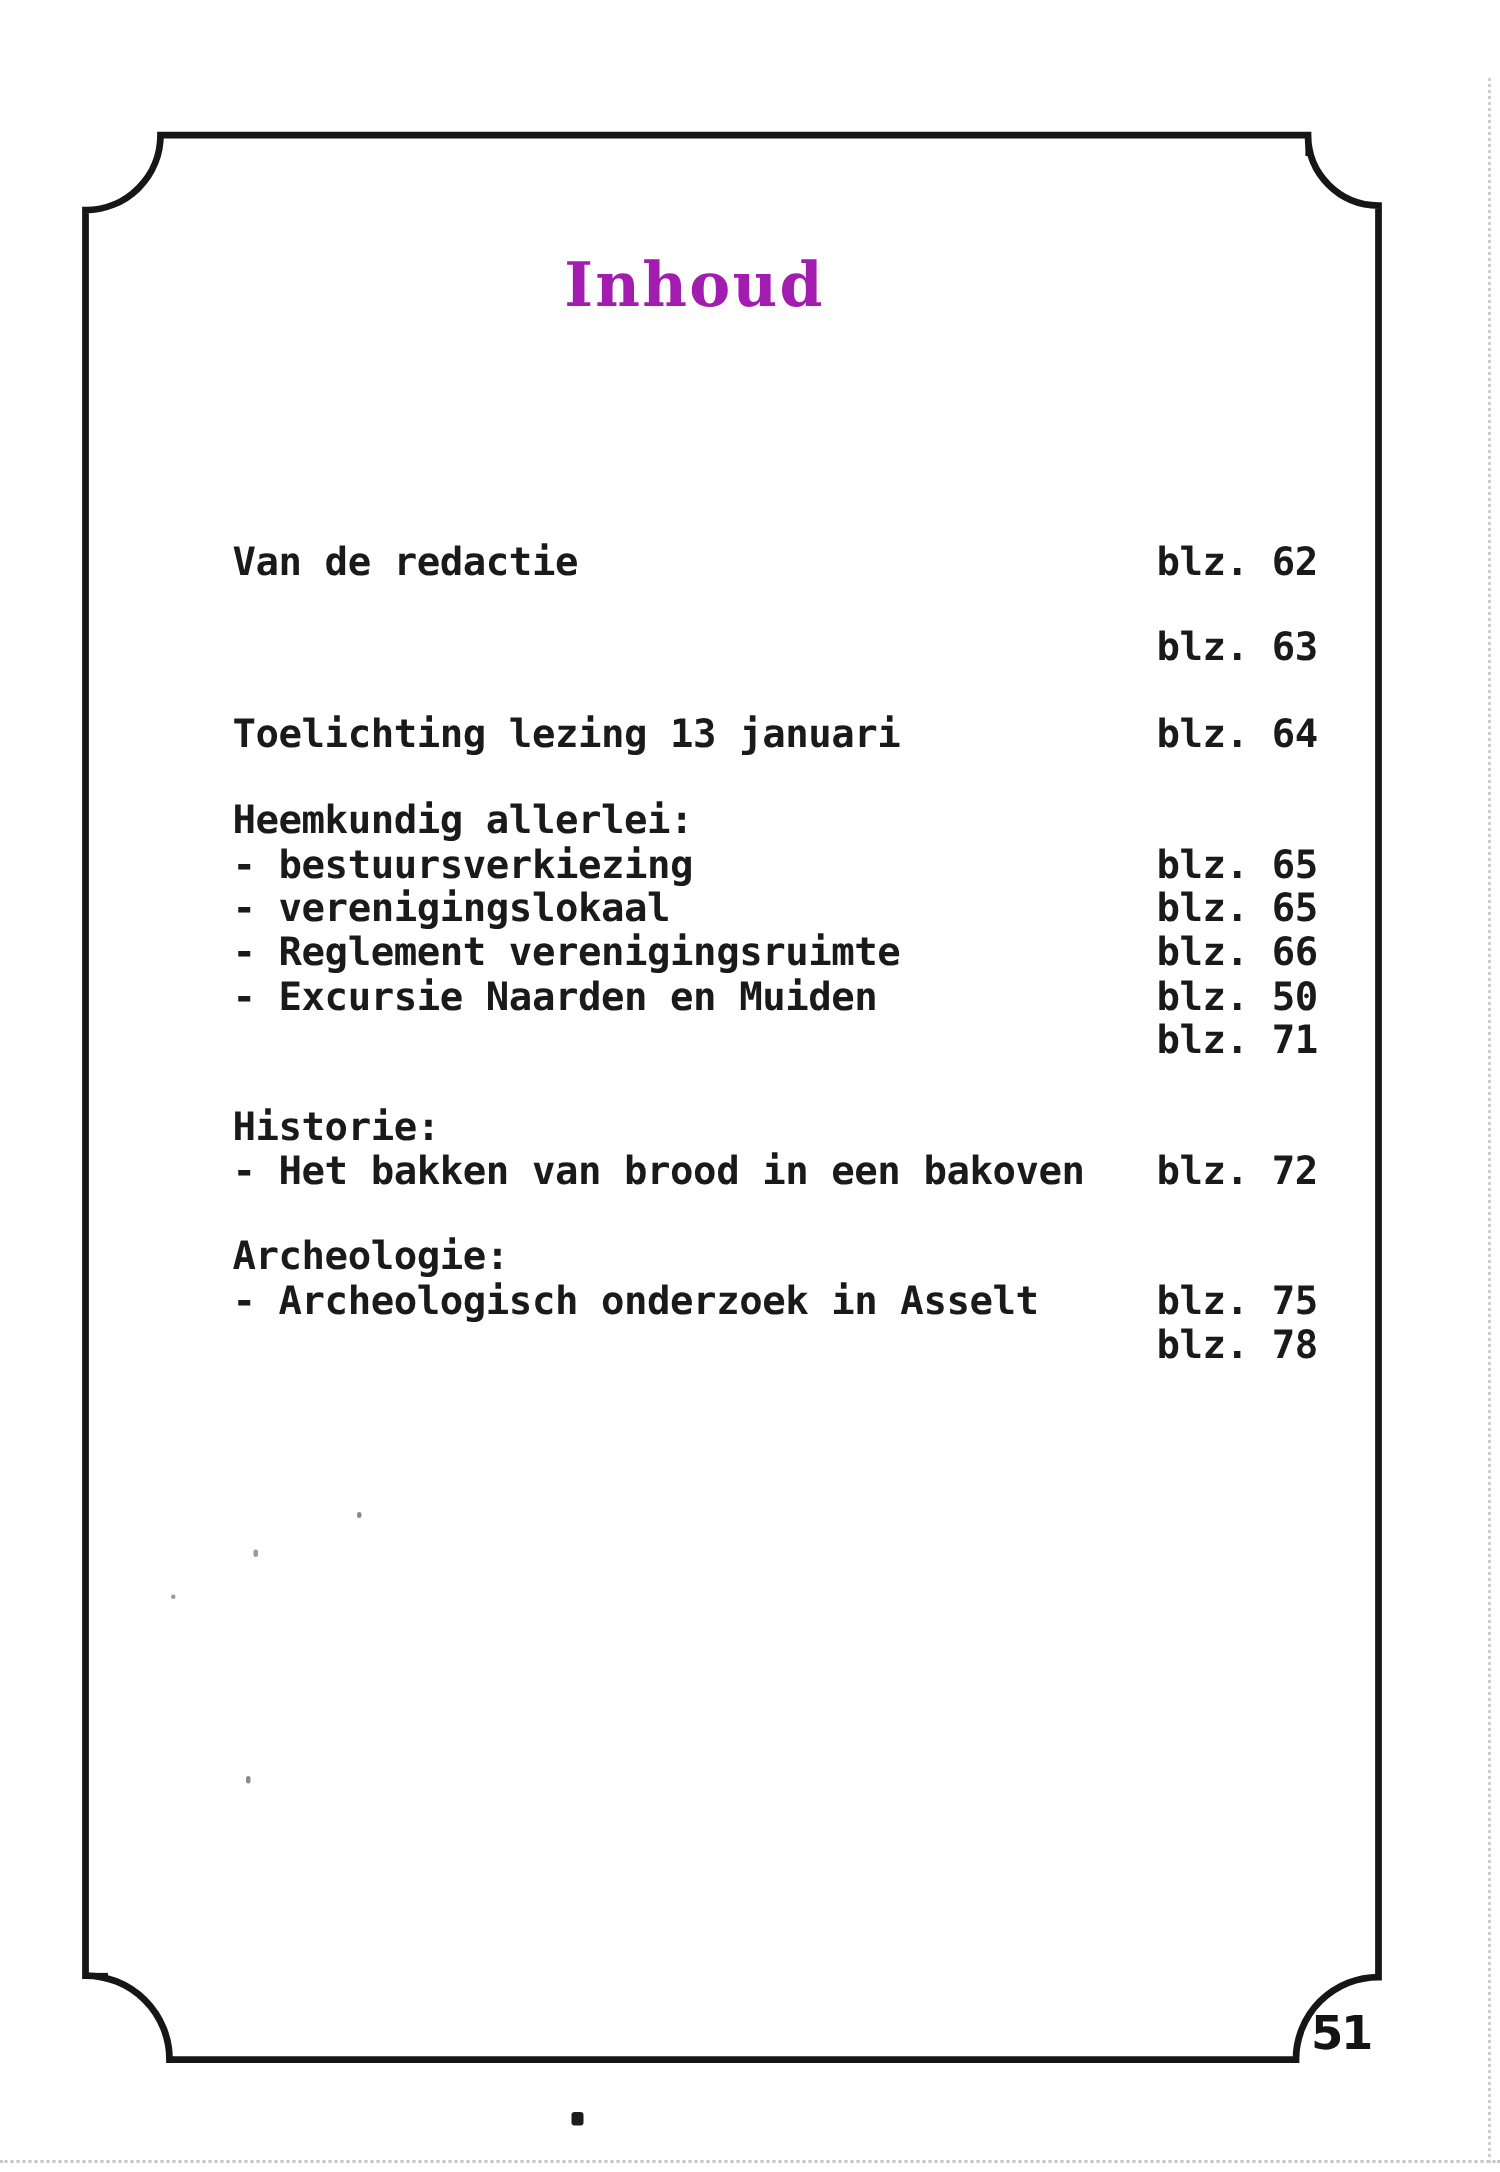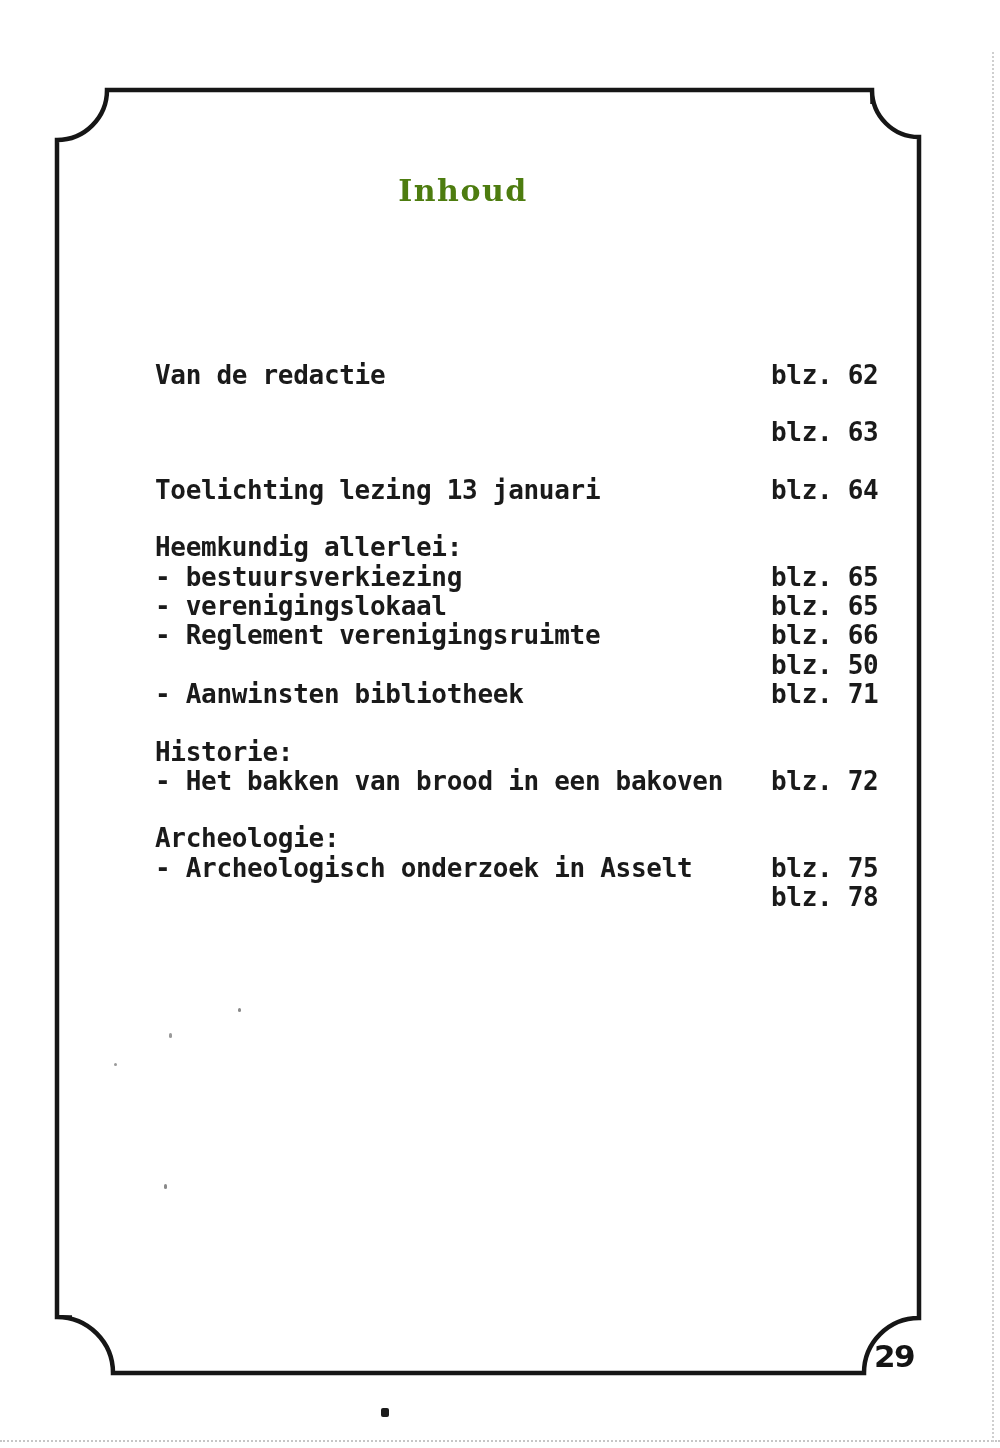--- a/index.html
+++ b/index.html
@@ -13,24 +13,24 @@
   .page { position: absolute; inset: 0; }
 
   .frame-svg { position: absolute; left: 0; top: 0; }
 
   .page-title {
     position: absolute;
     top: 170px; left: 155px; width: 616px;
     text-align: center;
     font-family: "DejaVu Serif", serif;
     font-weight: bold;
-    font-size: 30px;
+    font-size: 41px;
     line-height: 41px;
     letter-spacing: 1.5px;
-    color: #4d7c0f;
+    color: #a21caf;
   }
 
   .toc {
     position: absolute;
     left: 155px; top: 333px; width: 740px;
     color: #1a1a1a;
     font-size: 26px;
     font-weight: bold;
     letter-spacing: -0.3px;
   }
@@ -103,35 +103,35 @@
         <div class="toc-row"><span class="toc-page">blz. 63</span></div>
       </div>
       <div class="toc-section">
         <div class="toc-row"><span class="toc-label">Toelichting lezing 13 januari</span><span class="toc-page">blz. 64</span></div>
       </div>
       <div class="toc-section">
         <div class="toc-row toc-header">Heemkundig allerlei:</div>
         <div class="toc-row"><span class="toc-label">- bestuursverkiezing</span><span class="toc-page">blz. 65</span></div>
         <div class="toc-row"><span class="toc-label">- verenigingslokaal</span><span class="toc-page">blz. 65</span></div>
         <div class="toc-row"><span class="toc-label">- Reglement verenigingsruimte</span><span class="toc-page">blz. 66</span></div>
-        <div class="toc-row"><span class="toc-page">blz. 50</span></div>
-        <div class="toc-row"><span class="toc-label">- Aanwinsten bibliotheek</span><span class="toc-page">blz. 71</span></div>
+        <div class="toc-row"><span class="toc-label">- Excursie Naarden en Muiden</span><span class="toc-page">blz. 50</span></div>
+        <div class="toc-row"><span class="toc-page">blz. 71</span></div>
       </div>
       <div class="toc-section">
         <div class="toc-row toc-header">Historie:</div>
         <div class="toc-row"><span class="toc-label">- Het bakken van brood in een bakoven</span><span class="toc-page">blz. 72</span></div>
       </div>
       <div class="toc-section">
         <div class="toc-row toc-header">Archeologie:</div>
         <div class="toc-row"><span class="toc-label">- Archeologisch onderzoek in Asselt</span><span class="toc-page">blz. 75</span></div>
         <div class="toc-row"><span class="toc-page">blz. 78</span></div>
       </div>
     </div>
 
-  <div class="page-number">29</div>
+  <div class="page-number">51</div>
 
   <div class="speck big"></div>
   <div class="speck s1"></div>
   <div class="speck s2"></div>
   <div class="speck s3"></div>
   <div class="speck s4"></div>
   <div class="edge-bottom"></div>
   <div class="edge-right"></div>
 
 </div>

